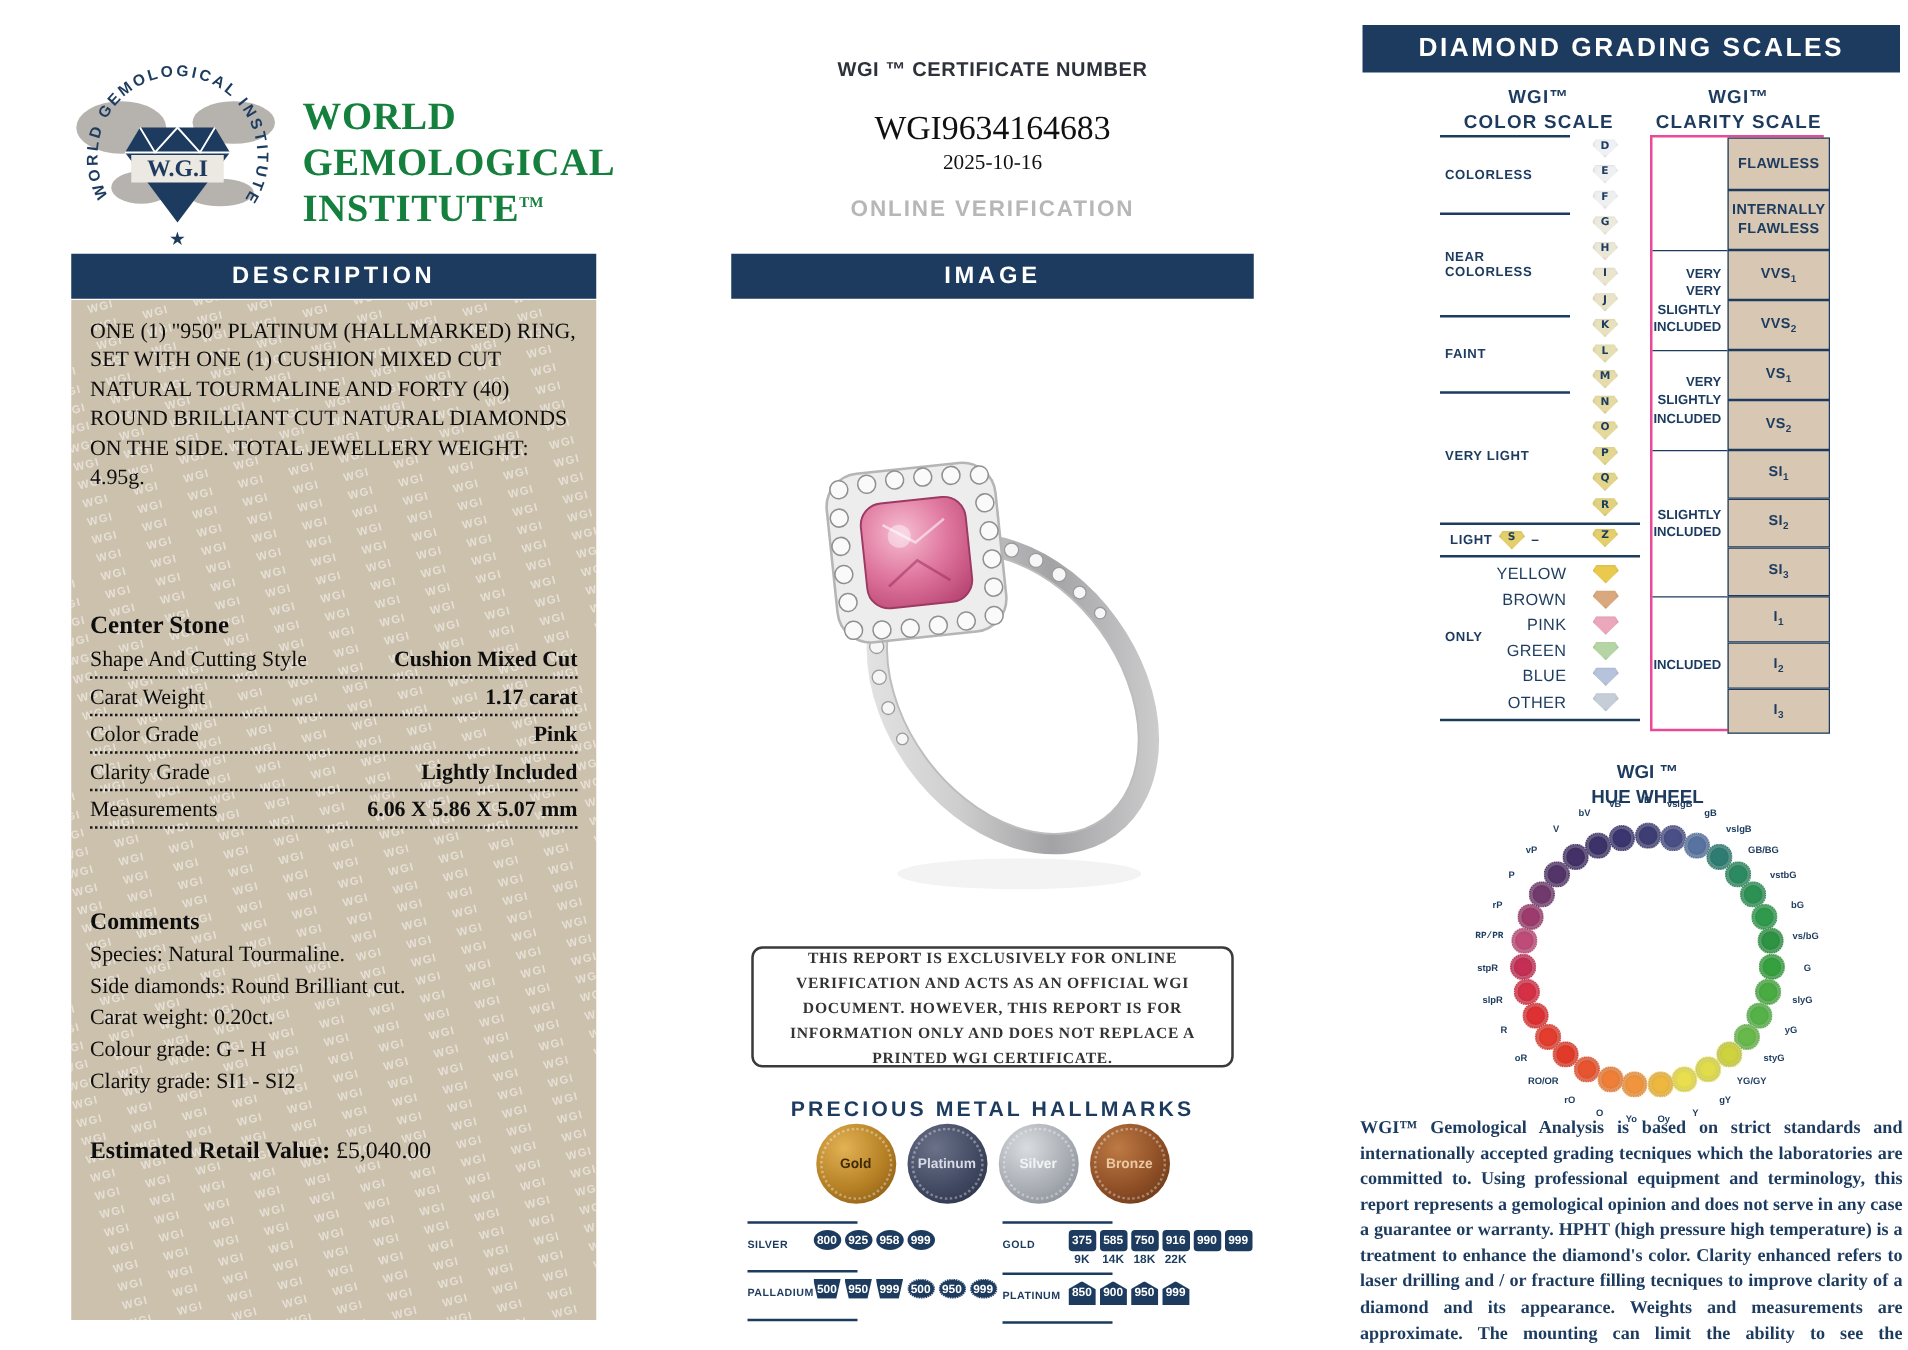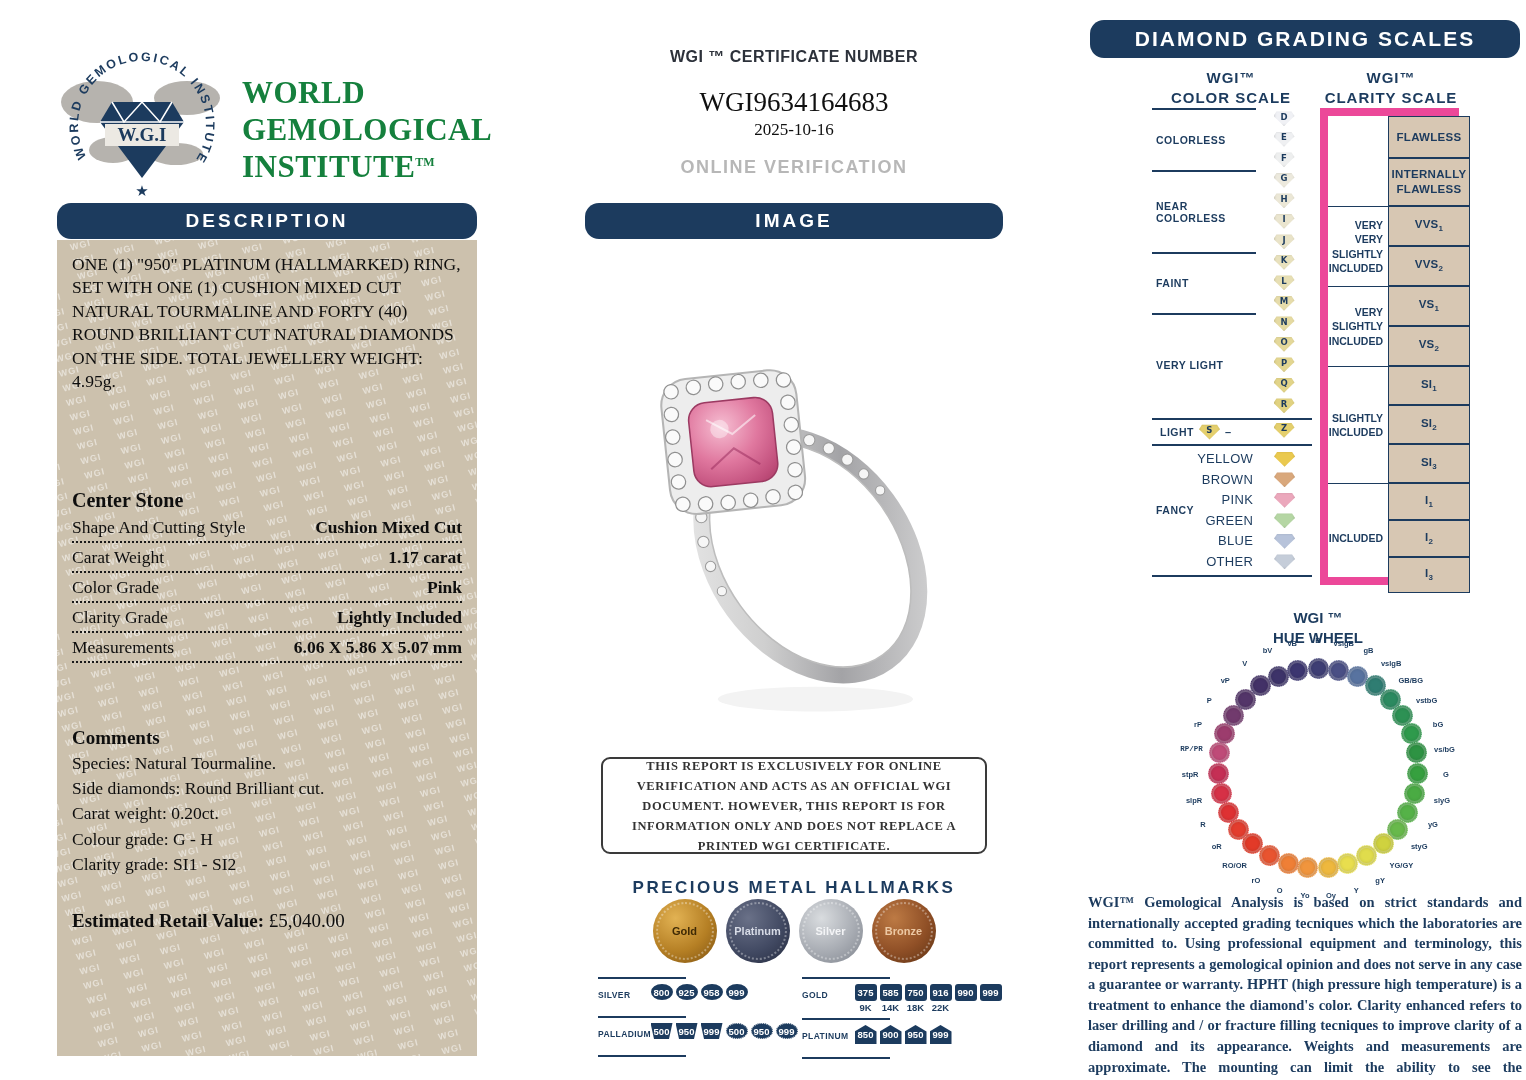--- a/index.html
+++ b/index.html
@@ -7,21 +7,21 @@
         font-family:"Liberation Sans",sans-serif;}
 
   
   .brand{position:absolute;left:55px;top:50px;width:425px;display:flex;gap:12px;}
   .logo{width:175px;height:150px;flex:none;}
   .brand-name{font-family:"Liberation Serif",serif;font-weight:bold;color:#15803d;
               font-size:31px;line-height:1.2;padding-top:24px;letter-spacing:.5px;}
   .brand-name sup{font-size:12px;letter-spacing:0;}
 
   .bar{position:absolute;background:#1c3b5e;color:#fff;font-weight:bold;font-size:19px;
-       letter-spacing:3px;display:flex;align-items:center;justify-content:center;height:36px;border-radius:14px;}
+       letter-spacing:3px;display:flex;align-items:center;justify-content:center;height:36px;}
   .bar-desc{left:57px;top:203px;width:420px;}
   .bar-img{left:585px;top:203px;width:418px;}
 
   .panel{position:absolute;left:57px;top:240px;width:420px;height:816px;background:#ccc1ad;overflow:hidden;}
   .wm{position:absolute;inset:-50px;transform:rotate(-14deg);font-weight:bold;font-size:9px;
       color:rgba(255,255,255,.5);line-height:15px;word-spacing:17px;letter-spacing:1px;pointer-events:none;}
   .panel-content{position:relative;padding:13px 15px;font-family:"Liberation Serif",serif;color:#0e0e0e;}
   .desc{font-size:17.5px;line-height:1.34;margin:0;}
   .cs-title{margin:95px 0 1px;font-size:20px;font-weight:bold;}
   .cs-row{display:flex;justify-content:space-between;border-bottom:2px dotted #1a1a1a;
@@ -92,21 +92,21 @@
   .csg.light .csg-label{border-top:none;gap:5px;padding:4px 0 4px 8px;}
   .dash{color:#1c3b5e;font-weight:bold;font-size:11px;}
   .csg.fancy{margin-top:3px;}
   .fancy-label{width:48px;font-weight:bold;font-size:10.5px;color:#1c3b5e;display:flex;align-items:center;
                letter-spacing:.5px;padding-left:4px;box-sizing:border-box;}
   .fancy-names{width:58px;}
   .fancy-name{height:20.5px;font-weight:normal;font-size:13px;color:#1c3b5e;display:flex;
               align-items:center;justify-content:flex-end;letter-spacing:.3px;padding-right:4px;}
 
   .clarity-table{position:absolute;left:1320px;top:108px;width:139px;height:477px;
-                 border:8px solid #ec4899;background:#fff;box-sizing:border-box;}
+                 border:2px solid #ec4899;background:#fff;box-sizing:border-box;}
   .cl-cell{position:absolute;left:60px;width:82px;box-sizing:border-box;background:#d7c7b3;
            border:1.5px solid #1c3b5e;display:flex;align-items:center;justify-content:center;
            text-align:center;font-weight:bold;font-size:11.5px;color:#1c3b5e;letter-spacing:.3px;line-height:1.3;}
   .cl-cell sub{font-size:8px;}
   .cl-group{position:absolute;left:0;width:60px;box-sizing:border-box;border-top:1.5px solid #1c3b5e;
             display:flex;align-items:center;justify-content:flex-end;text-align:right;font-weight:bold;
             font-size:10.5px;color:#1c3b5e;padding:0 5px 0 2px;line-height:1.35;}
   .cl-group.first{border-top:none;}
 
   .hue-wheel{position:absolute;left:1158px;top:608px;width:320px;height:300px;}
@@ -505,21 +505,21 @@
         </div>
         <div class="csg-grades">
           <div class="dia-row">
             <span class="dia" style="background: rgb(228, 207, 109);">
               <span class="dia-letter">Z</span>
             </span>
           </div>
         </div>
       </div>
       <div class="csg fancy">
-        <div class="fancy-label">FANCY</div>
+        <div class="fancy-label">ONLY</div>
         <div class="fancy-names">
           <div class="fancy-name">YELLOW</div>
           <div class="fancy-name">BROWN</div>
           <div class="fancy-name">PINK</div>
           <div class="fancy-name">GREEN</div>
           <div class="fancy-name">BLUE</div>
           <div class="fancy-name">OTHER</div>
         </div>
         <div class="csg-grades">
           <div class="dia-row">

